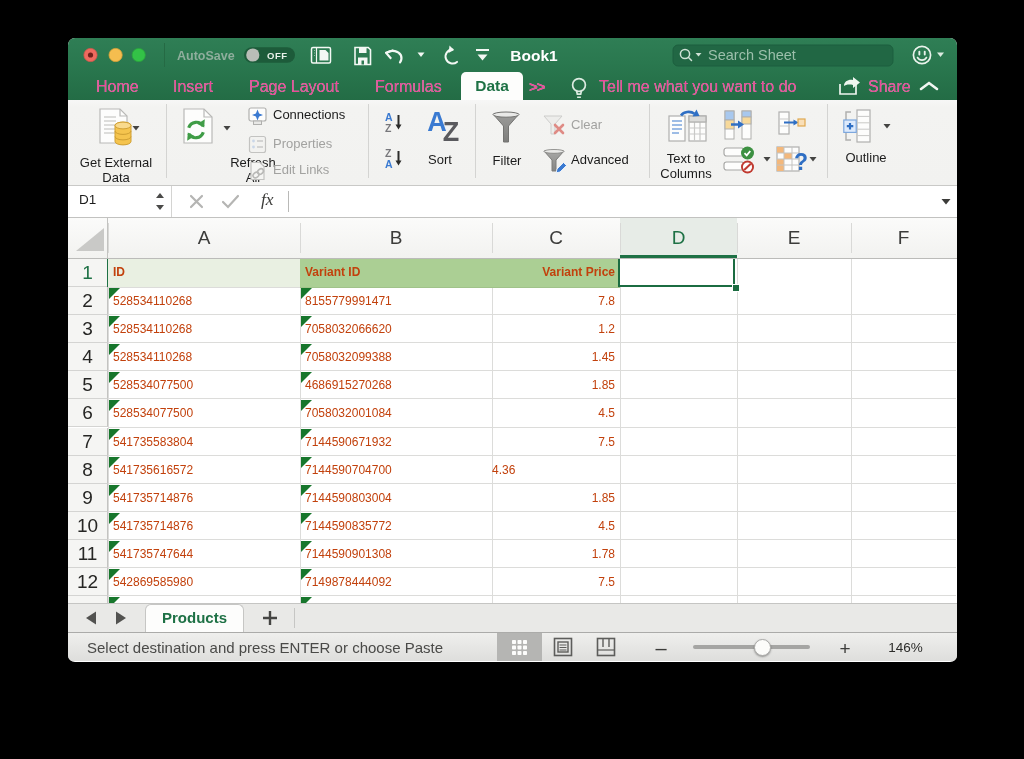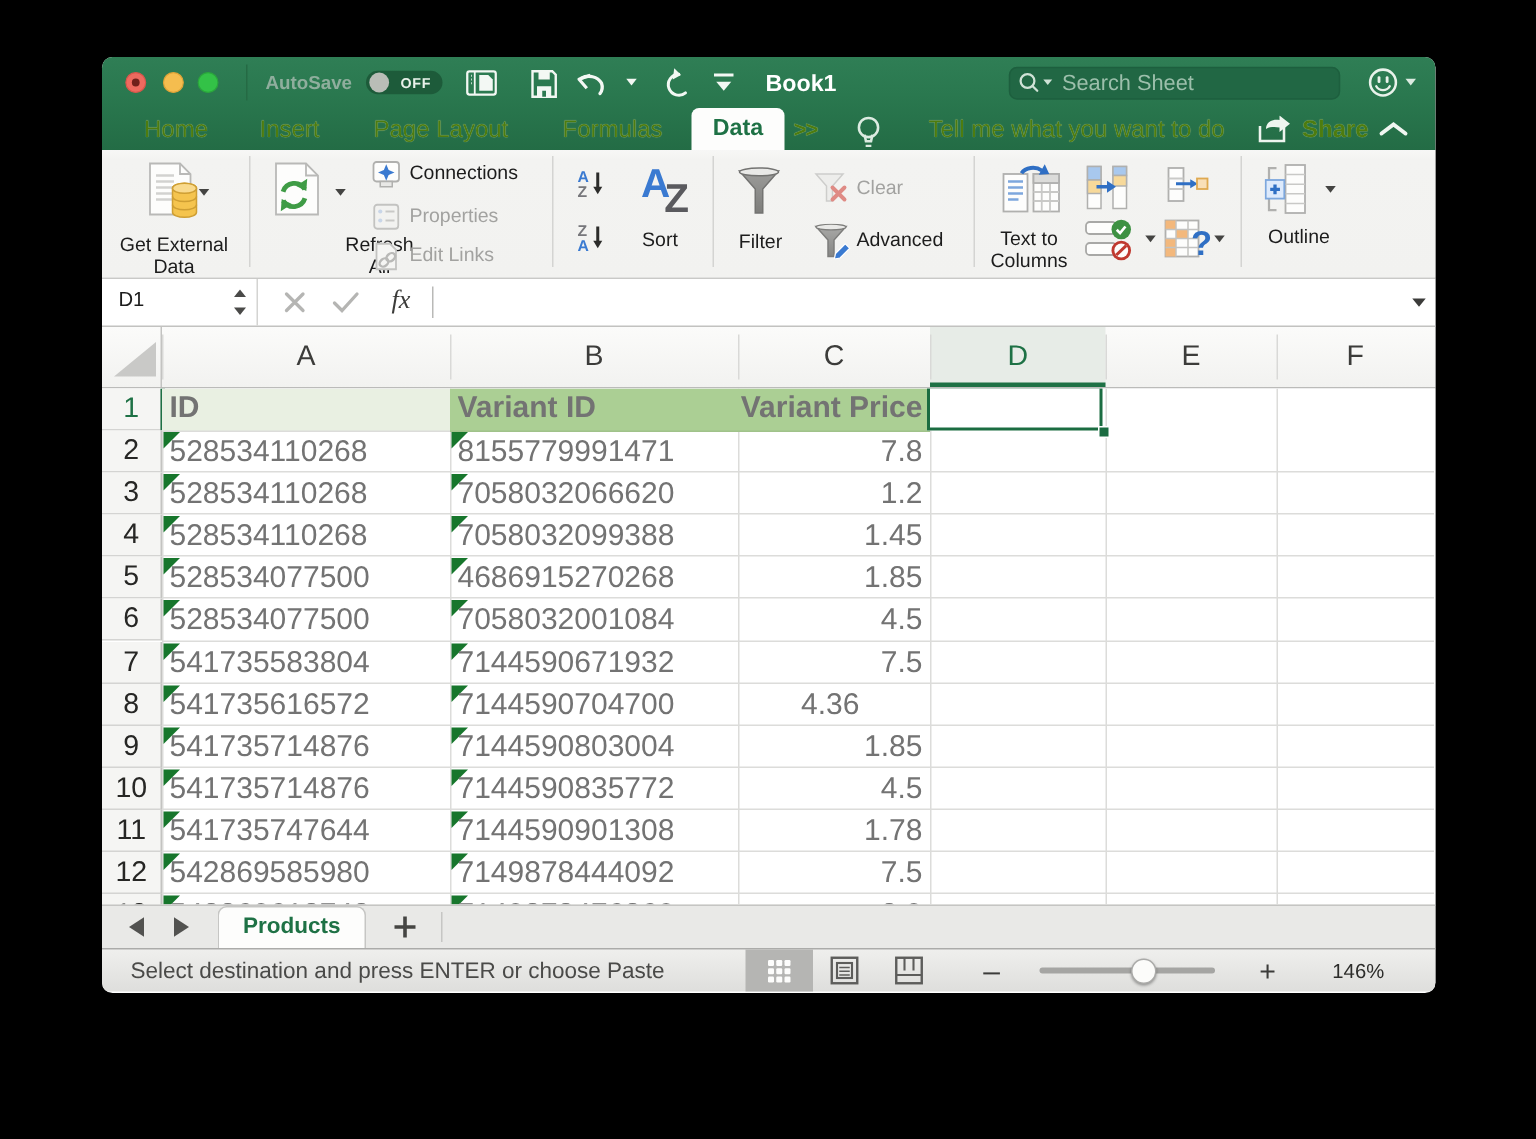--- a/index.html
+++ b/index.html
@@ -3,21 +3,21 @@
 <style>
 html,body{margin:0;padding:0;}
 body{width:1024px;height:759px;background:#000;overflow:hidden;
   font-family:"Liberation Sans",sans-serif;}
 #win{position:absolute;left:68px;top:38px;width:889px;height:624px;
   border-radius:7px;overflow:hidden;background:#fff;}
 .abs{position:absolute;}
 
 #green{position:absolute;left:0;top:0;width:889px;height:62px;
   background:linear-gradient(180deg,#2f7e55 0%,#2a784f 40%,#236c45 100%);}
-.ttxt{position:absolute;color:#4d7c0f;font-size:16px;white-space:nowrap;text-shadow:0 0 0.5px rgba(240,246,241,0.75);}
+.ttxt{position:absolute;color:#ec4899;font-size:16px;white-space:nowrap;text-shadow:0 0 0.5px rgba(240,246,241,0.75);}
 
 #ribbon{position:absolute;left:0;top:62px;width:889px;height:85px;
   background:linear-gradient(180deg,#f7f7f6 0%,#f3f3f1 8%,#f2f2f0 100%);border-bottom:1px solid #c9c9c7;}
 .rsep{position:absolute;top:4px;height:74px;width:1px;background:#d4d4d2;}
 .rlab{position:absolute;font-size:13px;color:#1c1c1c;text-align:center;white-space:nowrap;transform:translateX(-50%);}
 .rlabL{position:absolute;font-size:13px;color:#1c1c1c;white-space:nowrap;}
 .grey{color:#a2a2a0 !important;}
 
 #fbar{position:absolute;left:0;top:148px;width:889px;height:31px;background:#fff;
   border-bottom:1px solid #c2c2c0;}
@@ -26,21 +26,21 @@
   background:linear-gradient(180deg,#fbfbfa, #f2f2f0);border-bottom:1px solid #bbbbb9;}
 .clet{position:absolute;top:180px;height:39px;line-height:39px;text-align:center;
   font-size:19px;color:#3c3c3a;}
 .csep{position:absolute;top:185px;height:30px;width:1px;background:#d9d9d7;}
 
 #grid{position:absolute;left:0;top:221px;width:889px;height:344px;background:#fff;overflow:hidden;}
 .vline{position:absolute;top:0;height:344px;width:1px;background:#dcdcda;}
 .hline{position:absolute;left:40px;width:848px;height:1px;background:#dcdcda;}
 .rowh{position:absolute;left:0;width:39px;text-align:center;font-size:19px;color:#262624;
   border-right:1px solid #c3c3c1;border-bottom:1px solid #d4d4d2;background:#f5f5f3;}
-.cell{position:absolute;font-size:20px;color:#737373;white-space:nowrap;overflow:hidden;}
+.cell{position:absolute;font-size:12px;color:#c2410c;white-space:nowrap;overflow:hidden;}
 .tri{position:absolute;width:0;height:0;border-top:11px solid #17762c;border-right:11px solid transparent;}
 
 #tabbar{position:absolute;left:0;top:565px;width:889px;height:29px;background:#e9e9e7;
   border-top:1px solid #c5c5c3;}
 
 #sbar{position:absolute;left:0;top:594px;width:889px;height:29px;
   background:linear-gradient(180deg,#efefed,#dededc);border-top:1px solid #ababa9;box-sizing:border-box;}
 </style></head><body>
 <div id="win">
 <div id="green"></div>
@@ -100,26 +100,26 @@
 <div class="ttxt" style="left:181px;top:40px;">Page Layout</div>
 <div class="ttxt" style="left:307px;top:40px;">Formulas</div>
 <div class="abs" style="left:393px;top:34px;width:62px;height:28px;background:#fdfdfc;border-radius:5px 5px 0 0;"></div>
 <div class="abs" style="left:393px;top:34px;width:62px;height:28px;line-height:28px;text-align:center;color:#1e7145;font-weight:700;font-size:15.5px;">Data</div>
 <div class="ttxt" style="left:461px;top:39.5px;font-weight:700;font-size:15px;letter-spacing:-1px;">&gt;&gt;</div>
 <svg class="abs" style="left:499px;top:37px" width="24" height="26" viewBox="0 0 24 26">
  <circle cx="12" cy="10" r="6.4" stroke="#dcebe1" stroke-width="1.7" fill="none"></circle>
  <path d="M9.4 14.8 l0.9 4.4 h3.4 l0.9 -4.4" stroke="#dcebe1" stroke-width="1.7" fill="none"></path>
  <path d="M10.1 22.3 h3.8" stroke="#dcebe1" stroke-width="1.5" fill="none"></path>
 </svg>
-<div class="ttxt" style="left:531px;top:40px;margin-left:20px;">Tell me what you want to do</div>
+<div class="ttxt" style="left:531px;top:40px;">Tell me what you want to do</div>
 <svg class="abs" style="left:770px;top:39px" width="24" height="20" viewBox="0 0 24 20">
  <path d="M2 7 v10 h16 v-10" stroke="#eef5ef" stroke-width="1.7" fill="none"></path>
  <path d="M6 9 c0 -5 5 -7 9 -6 l0 -3 l7 5.5 l-7 5.5 l0 -3 c-4 -1 -8 0 -9 1 z" fill="#eef5ef"></path>
 </svg>
-<div class="ttxt" style="left:800px;top:40px;font-weight:700;">Share</div>
+<div class="ttxt" style="left:800px;top:40px;font-weight:400;">Share</div>
 <svg class="abs" style="left:850px;top:42px" width="22" height="12" viewBox="0 0 22 12">
  <path d="M3 9 l8 -6 l8 6" stroke="#f0f6f1" stroke-width="2.6" fill="none" stroke-linecap="round"></path>
 </svg>
 <div id="ribbon"></div>
 <div class="rsep" style="left:98px;top:66px;"></div>
 <div class="rsep" style="left:300px;top:66px;"></div>
 <div class="rsep" style="left:407px;top:66px;"></div>
 <div class="rsep" style="left:581px;top:66px;"></div>
 <div class="rsep" style="left:759px;top:66px;"></div>
 <svg class="abs" style="left:27px;top:69px" width="44" height="44" viewBox="0 0 44 44">
@@ -387,21 +387,21 @@
 <div class="tri" style="left:233px;top:169.5px;"></div>
 <div class="cell" style="left:45px;top:168.5px;width:181px;height:28.1px;line-height:28.1px;">541735583804</div>
 <div class="cell" style="left:237px;top:168.5px;width:181px;height:28.1px;line-height:28.1px;">7144590671932</div>
 <div class="cell" style="left:424px;top:168.5px;width:123px;height:28.1px;line-height:28.1px;text-align:right;">7.5</div>
 <div class="hline" style="top:195.6px;"></div>
 <div class="rowh" style="top:196.6px;height:27.1px;line-height:27.1px;">8</div>
 <div class="tri" style="left:41px;top:197.6px;"></div>
 <div class="tri" style="left:233px;top:197.6px;"></div>
 <div class="cell" style="left:45px;top:196.6px;width:181px;height:28.1px;line-height:28.1px;">541735616572</div>
 <div class="cell" style="left:237px;top:196.6px;width:181px;height:28.1px;line-height:28.1px;">7144590704700</div>
-<div class="cell" style="left:424px;top:196.6px;width:123px;height:28.1px;line-height:28.1px;text-align:center;">4.36</div>
+<div class="cell" style="left:424px;top:196.6px;width:123px;height:28.1px;line-height:28.1px;text-align:left;">4.36</div>
 <div class="hline" style="top:223.7px;"></div>
 <div class="rowh" style="top:224.7px;height:27.1px;line-height:27.1px;">9</div>
 <div class="tri" style="left:41px;top:225.7px;"></div>
 <div class="tri" style="left:233px;top:225.7px;"></div>
 <div class="cell" style="left:45px;top:224.7px;width:181px;height:28.1px;line-height:28.1px;">541735714876</div>
 <div class="cell" style="left:237px;top:224.7px;width:181px;height:28.1px;line-height:28.1px;">7144590803004</div>
 <div class="cell" style="left:424px;top:224.7px;width:123px;height:28.1px;line-height:28.1px;text-align:right;">1.85</div>
 <div class="hline" style="top:251.8px;"></div>
 <div class="rowh" style="top:252.8px;height:27.1px;line-height:27.1px;">10</div>
 <div class="tri" style="left:41px;top:253.8px;"></div>

